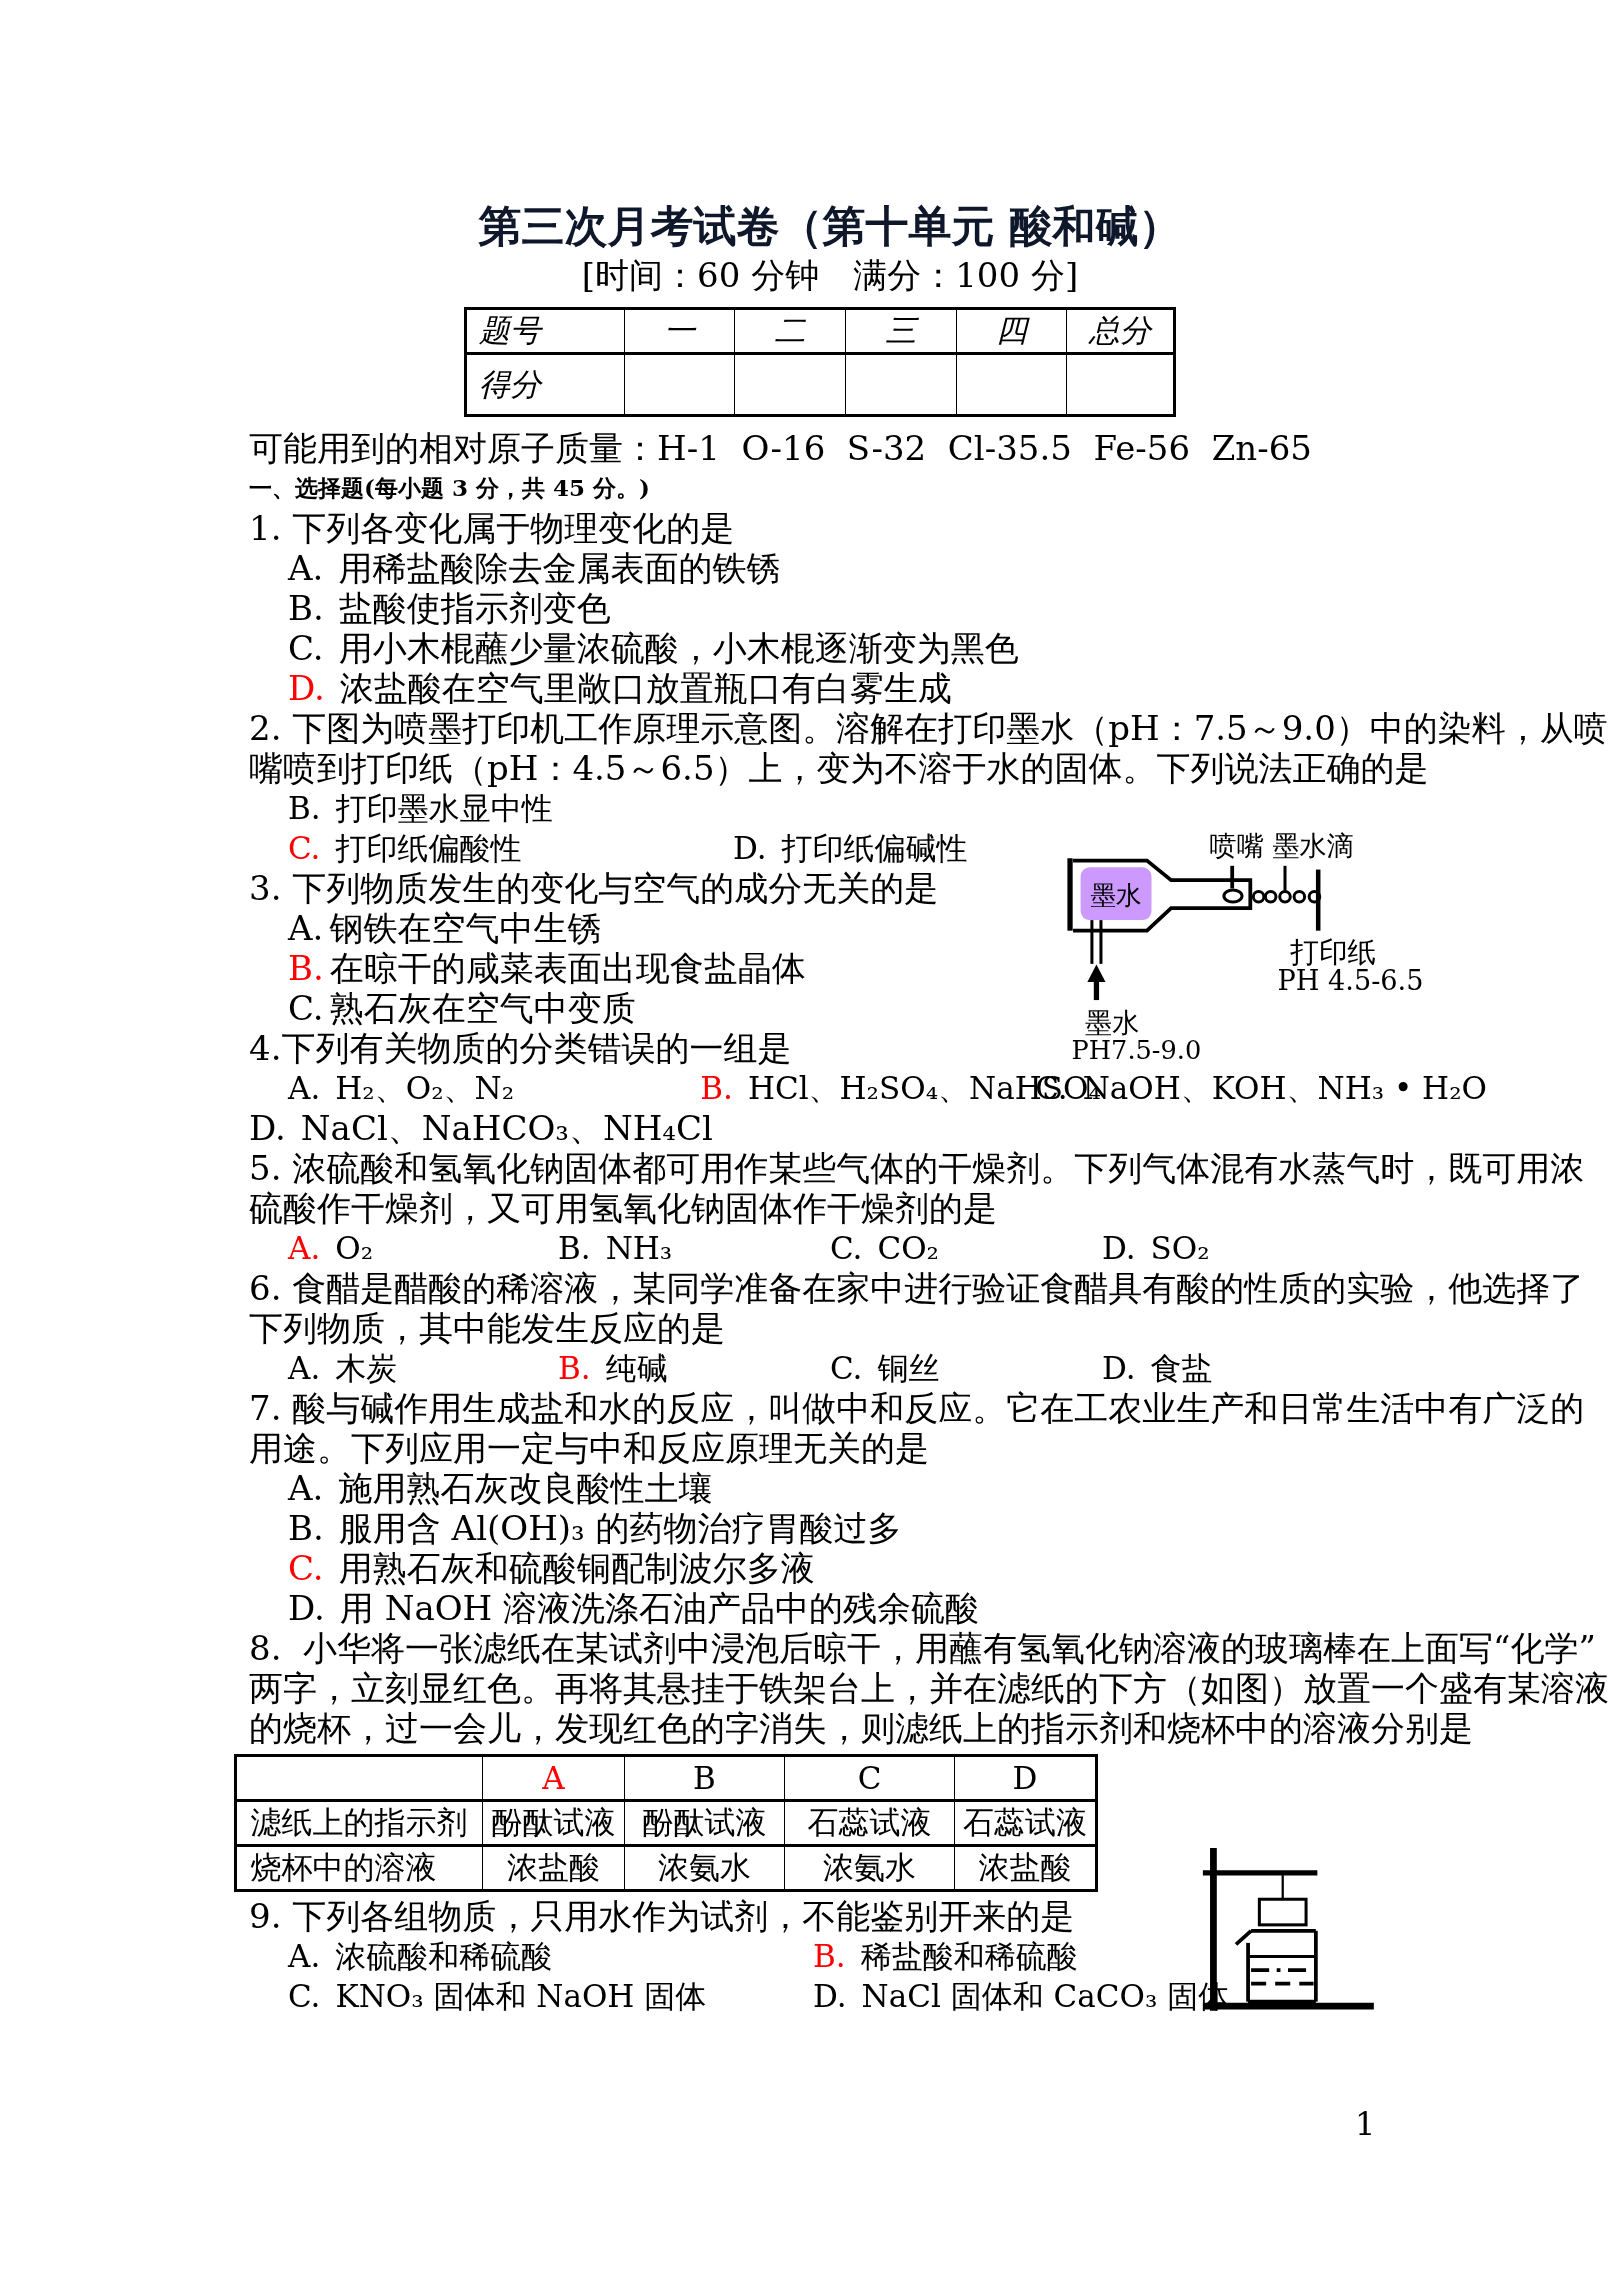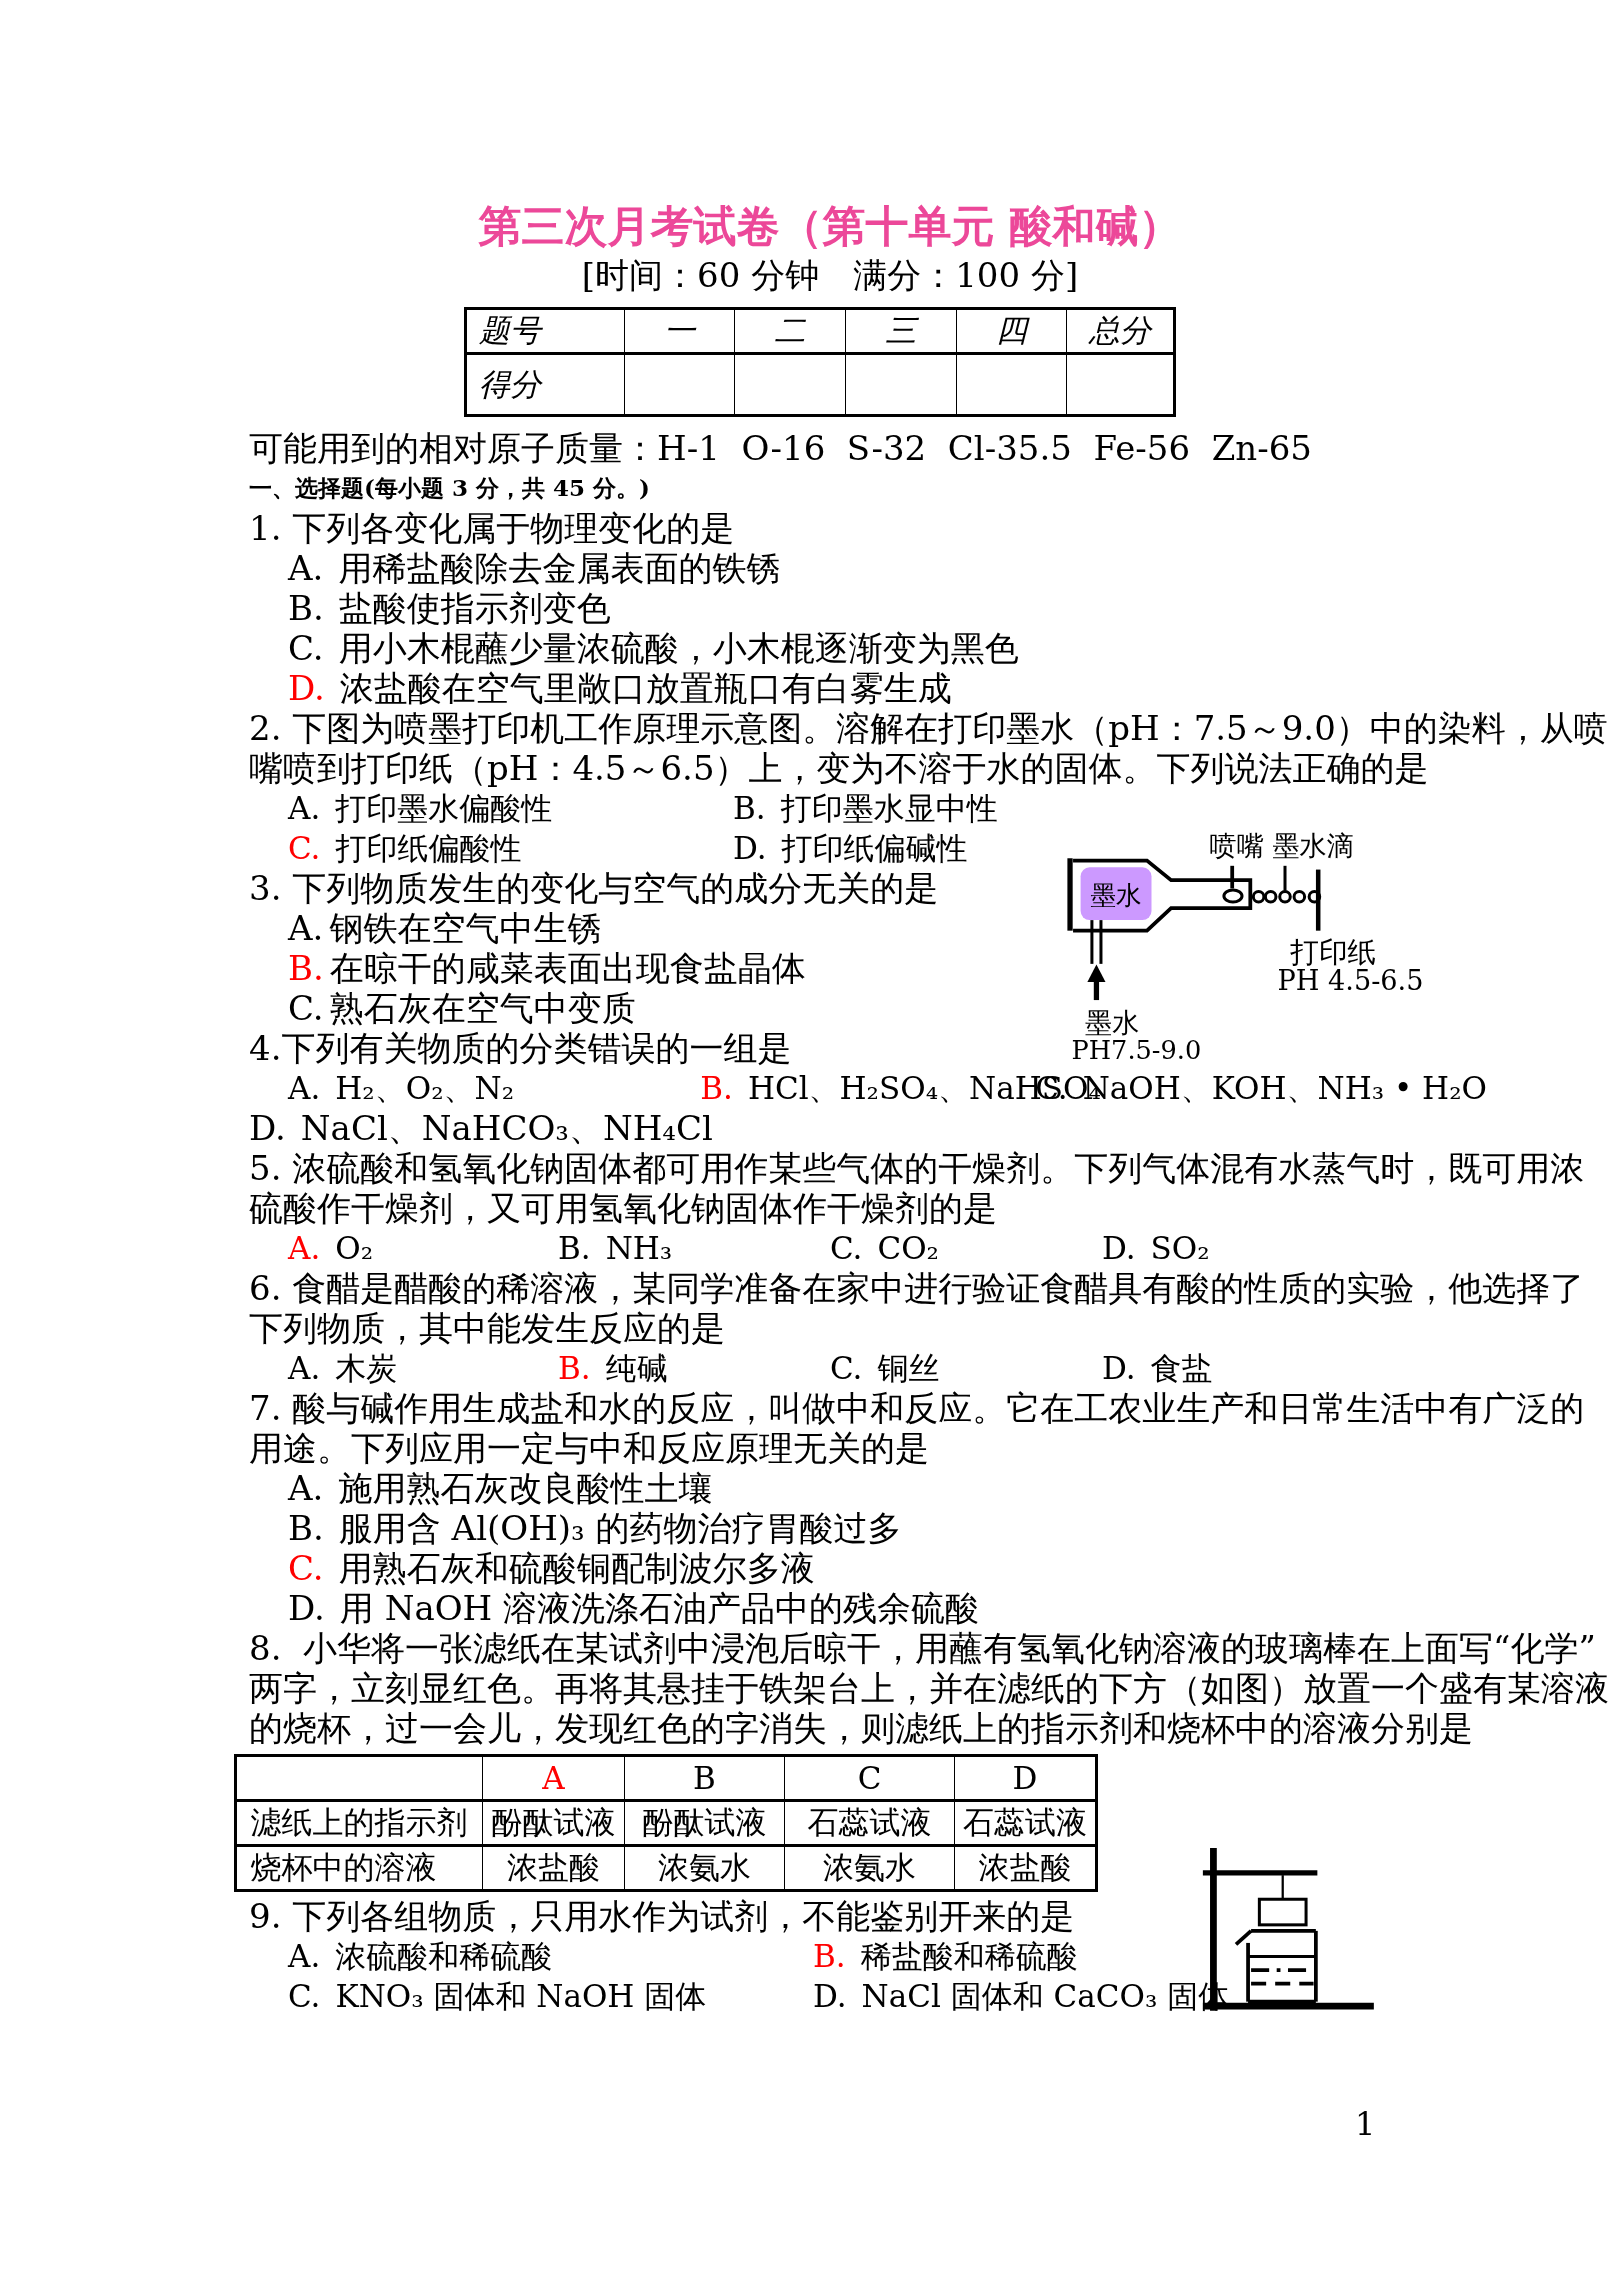--- a/index.html
+++ b/index.html
@@ -8,21 +8,21 @@
     width:1623px;height:2295px;
     background:#ffffff;
     font-family:"DejaVu Serif","Liberation Serif",serif;
     color:#000;
     overflow:hidden;
   }
   .content{position:absolute;left:249px;top:198px;width:1238px;}
   .head{width:1162px;text-align:center;}
   .title{
     margin:0;font-size:43px;line-height:57px;font-weight:bold;
-    color:#ec4899;white-space:pre;
+    color:#0f172a;white-space:pre;
   }
   .subtitle{margin-top:34px;}
   .line{font-size:34px;line-height:40px;margin:0;white-space:pre;}
   .bold{font-weight:bold;font-size:23px;}
   .opt{padding-left:39px;}
   .olabel{margin-right:15px;white-space:pre;}
   .tight .olabel{margin-right:6px;}
   .red{color:#ff0000;}
   .otext{white-space:pre;}
   .optrow{display:flex;padding-left:39px;font-size:31px;line-height:40px;}
@@ -104,21 +104,20 @@
       <p class="line opt"><span class="olabel">A.</span><span class="otext">用稀盐酸除去金属表面的铁锈</span></p>
       <p class="line opt"><span class="olabel">B.</span><span class="otext">盐酸使指示剂变色</span></p>
       <p class="line opt"><span class="olabel">C.</span><span class="otext">用小木棍蘸少量浓硫酸，小木棍逐渐变为黑色</span></p>
       <p class="line opt"><span class="olabel red">D.</span><span class="otext">浓盐酸在空气里敞口放置瓶口有白雾生成</span></p>
     </div>
 
     <div>
       <p class="line">2. 下图为喷墨打印机工作原理示意图。溶解在打印墨水（pH：7.5～9.0）中的染料，从喷</p>
       <p class="line">嘴喷到打印纸（pH：4.5～6.5）上，变为不溶于水的固体。下列说法正确的是</p>
       <div class="optrow">
-        <span class="ocell c590"><span class="olabel">A.</span><span class="otext">打印墨水偏酸性</span></span>
         <span class="ocell"><span class="olabel">B.</span><span class="otext">打印墨水显中性</span></span>
       </div>
       <div class="optrow">
         <span class="ocell c590"><span class="olabel red">C.</span><span class="otext">打印纸偏酸性</span></span>
         <span class="ocell"><span class="olabel">D.</span><span class="otext">打印纸偏碱性</span></span>
       </div>
     </div>
 
     <div class="tight">
       <p class="line">3. 下列物质发生的变化与空气的成分无关的是</p>

